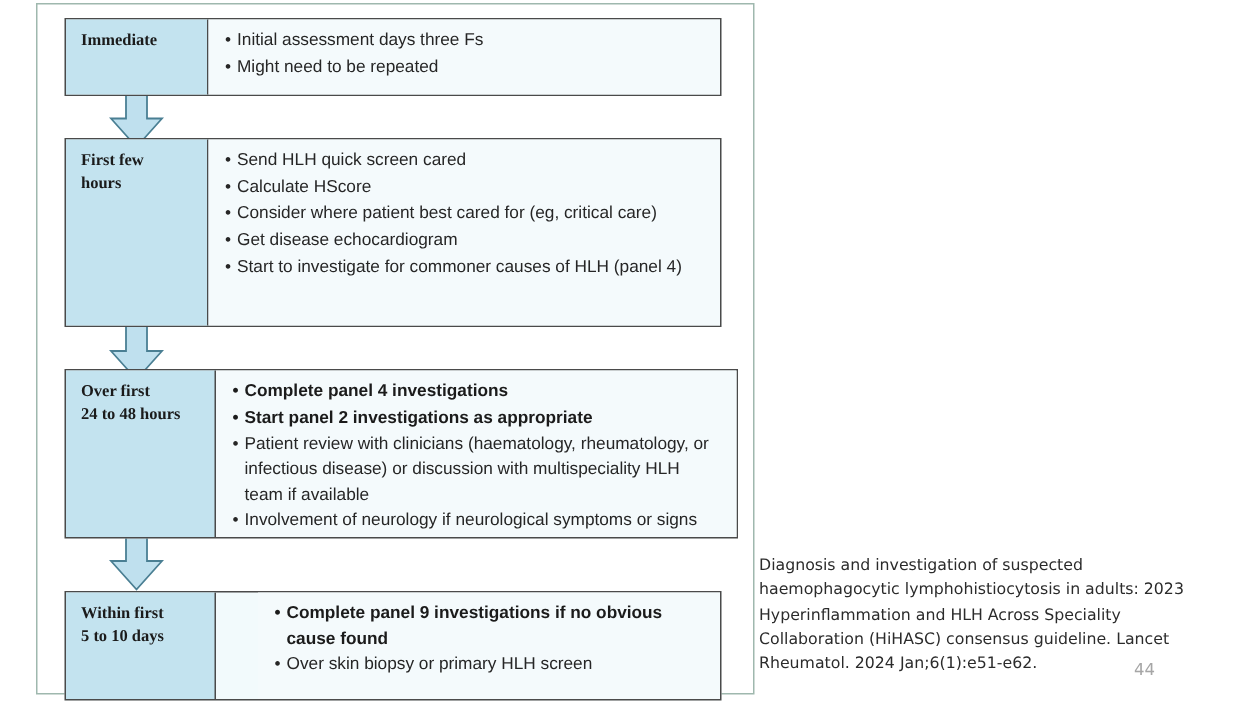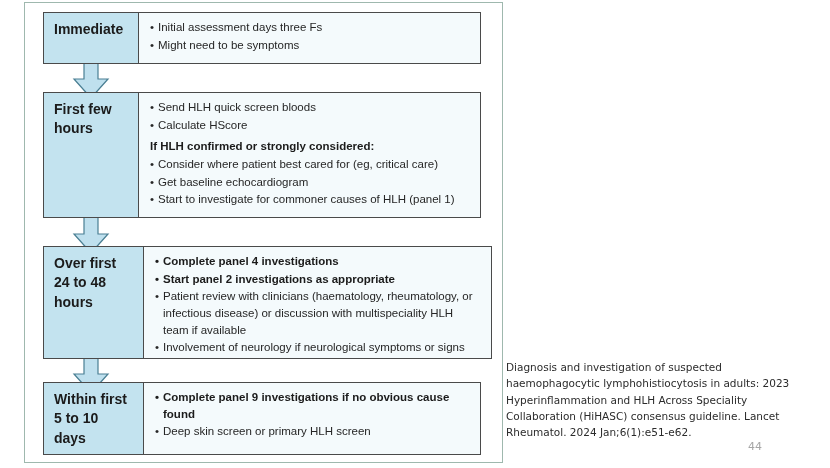--- a/index.html
+++ b/index.html
@@ -32,24 +32,25 @@
     border: 1.5px solid #4a4a4a;
     background: #f2fafc;
     z-index: 3;
   }
   .box-label {
     flex: 0 0 auto;
     background: #c3e3ef;
     border-right: 1.5px solid #4a4a4a;
     padding: 7px 9px 5px 10px;
     font-weight: bold;
-    font-size: 14px;
+    font-size: 11px;
     line-height: 1.38;
     color: #1b1b1b;
     white-space: pre-line;
+    font-family: Liberation Serif, serif;
   }
   .box-body {
     flex: 1 1 auto;
     background: #f4fafc;
     padding: 6px 10px 6px 11px;
     font-size: 11.5px;
     line-height: 1.45;
     color: #262626;
   }
   .bullet-line {
@@ -74,32 +75,32 @@
 
   
   .flow-arrow {
     position: absolute;
     z-index: 2;
   }
 
   
   #caption {
     position: absolute;
-    left: 506px; top: 359px;
+    left: 506px; top: 369px;
     width: 310px;
     font-size: 10.5px;
     line-height: 1.55;
     color: #2b2b2b;
     font-family: "DejaVu Sans", sans-serif;
   }
   #page-number {
     position: absolute;
     left: 748px; top: 440px;
     width: 30px;
-    text-align: left;
+    text-align: center;
     font-size: 11px;
     color: #a6a6a6;
     font-family: "DejaVu Sans", sans-serif;
   }
 </style>
 </head>
 <body>
 
 <div id="slide">
 
@@ -119,49 +120,48 @@
 
   <div class="flow-box" style="left:43px; top:12px; width:438px; height:52px;">
     <div class="box-label" style="width:95px;">Immediate</div>
     <div class="box-body">
       <div class="bullet-line">
         <span class="bullet-dot">•</span>
         <span class="bullet-text">Initial assessment days three Fs</span>
       </div>
       <div class="bullet-line">
         <span class="bullet-dot">•</span>
-        <span class="bullet-text">Might need to be symptoms</span>
+        <span class="bullet-text">Might need to be repeated</span>
       </div>
     </div>
   </div>
 
   <div class="flow-box" style="left:43px; top:92px; width:438px; height:126px;">
     <div class="box-label" style="width:95px;">First few
 hours</div>
     <div class="box-body">
       <div class="bullet-line">
         <span class="bullet-dot">•</span>
-        <span class="bullet-text">Send HLH quick screen bloods</span>
+        <span class="bullet-text">Send HLH quick screen cared</span>
       </div>
       <div class="bullet-line">
         <span class="bullet-dot">•</span>
         <span class="bullet-text">Calculate HScore</span>
       </div>
-      <div class="heading-line">If HLH confirmed or strongly considered:</div>
       <div class="bullet-line">
         <span class="bullet-dot">•</span>
         <span class="bullet-text">Consider where patient best cared for (eg, critical care)</span>
       </div>
       <div class="bullet-line">
         <span class="bullet-dot">•</span>
-        <span class="bullet-text">Get baseline echocardiogram</span>
-      </div>
-      <div class="bullet-line">
-        <span class="bullet-dot">•</span>
-        <span class="bullet-text">Start to investigate for commoner causes of HLH (panel 1)</span>
+        <span class="bullet-text">Get disease echocardiogram</span>
+      </div>
+      <div class="bullet-line">
+        <span class="bullet-dot">•</span>
+        <span class="bullet-text">Start to investigate for commoner causes of HLH (panel 4)</span>
       </div>
     </div>
   </div>
 
   <div class="flow-box" style="left:43px; top:246px; width:449px; height:113px;">
     <div class="box-label" style="width:100px;">Over first
 24 to 48 hours</div>
     <div class="box-body">
       <div class="bullet-line bold-item">
         <span class="bullet-dot">•</span>
@@ -175,31 +175,31 @@
         <span class="bullet-dot">•</span>
         <span class="bullet-text">Patient review with clinicians (haematology, rheumatology, or infectious disease) or discussion with multispeciality HLH team if available</span>
       </div>
       <div class="bullet-line">
         <span class="bullet-dot">•</span>
         <span class="bullet-text">Involvement of neurology if neurological symptoms or signs</span>
       </div>
     </div>
   </div>
 
-  <div class="flow-box" style="left:43px; top:382px; width:438px; height:73px;">
+  <div class="flow-box" style="left:43px; top:394px; width:438px; height:73px;gap:28px;">
     <div class="box-label" style="width:100px;">Within first
 5 to 10 days</div>
     <div class="box-body">
       <div class="bullet-line bold-item">
         <span class="bullet-dot">•</span>
         <span class="bullet-text">Complete panel 9 investigations if no obvious cause found</span>
       </div>
       <div class="bullet-line">
         <span class="bullet-dot">•</span>
-        <span class="bullet-text">Deep skin screen or primary HLH screen</span>
+        <span class="bullet-text">Over skin biopsy or primary HLH screen</span>
       </div>
     </div>
   </div>
 
   <div id="caption">Diagnosis and investigation of suspected haemophagocytic lymphohistiocytosis in adults: 2023 Hyperinflammation and HLH Across Speciality Collaboration (HiHASC) consensus guideline. Lancet Rheumatol. 2024 Jan;6(1):e51-e62.</div>
 
   <div id="page-number">44</div>
 
 </div>
 

